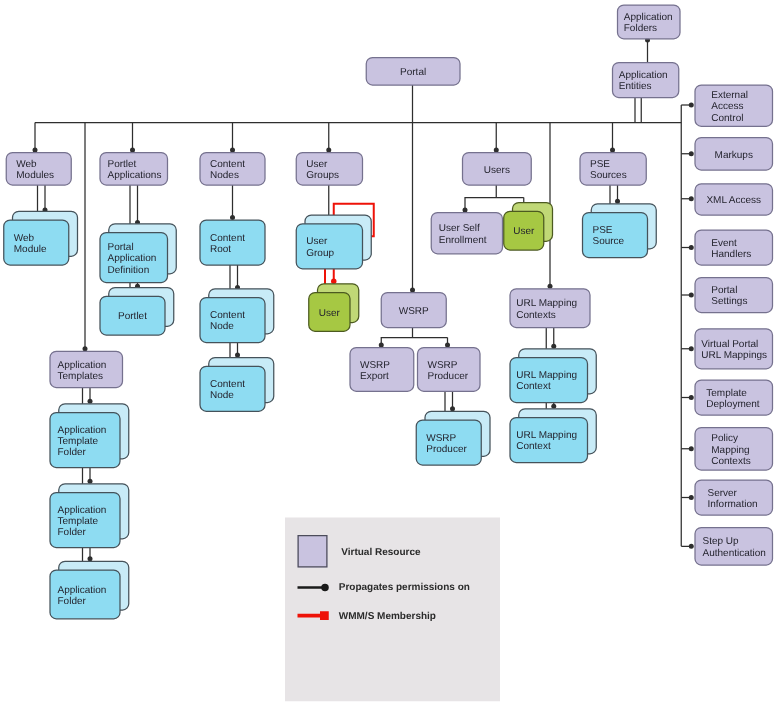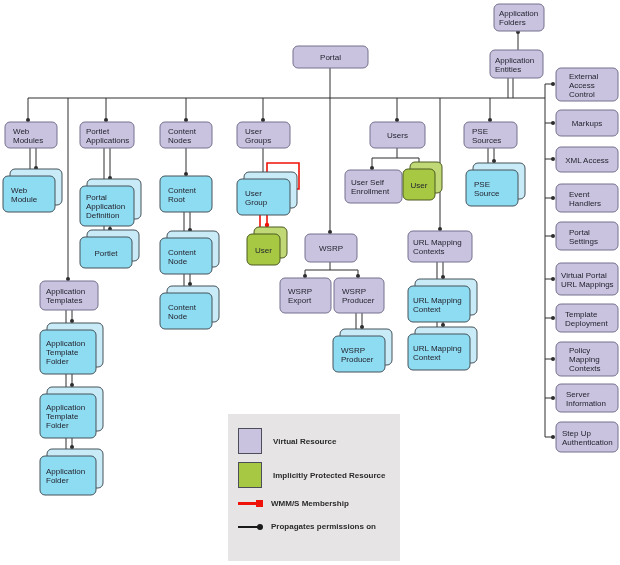--- a/index.html
+++ b/index.html
@@ -239,26 +239,22 @@
       <text x="566" y="0" font-size="8" font-family="&quot;Liberation Sans&quot;,sans-serif" fill="#24242e" text-anchor="start"><tspan x="566" y="396.5">Server</tspan><tspan x="566" y="405.5">Information</tspan></text>
       <rect x="556" y="422" width="62" height="30" rx="5" fill="#c9c3e0" stroke="#75718e" stroke-width="1"></rect>
       <text x="562" y="0" font-size="8" font-family="&quot;Liberation Sans&quot;,sans-serif" fill="#24242e" text-anchor="start"><tspan x="562" y="435.5">Step Up</tspan><tspan x="562" y="444.5">Authentication</tspan></text>
     </svg>
 
   <div id="legend">
     <div class="lg-row">
       <span class="swatch virtual"></span>
       <span class="lg-label">Virtual Resource</span>
     </div>
-    <div class="lg-row">
-      <span class="swatch implicit"></span>
-      <span class="lg-label">Implicitly Protected Resource</span>
+    <div class="lg-row arrow">
+      <span class="arrow-glyph black"></span>
+      <span class="lg-label">Propagates permissions on</span>
     </div>
     <div class="lg-row arrow">
       <span class="arrow-glyph red"></span>
       <span class="lg-label">WMM/S Membership</span>
     </div>
-    <div class="lg-row arrow">
-      <span class="arrow-glyph black"></span>
-      <span class="lg-label">Propagates permissions on</span>
-    </div>
   </div>
 </div>
 
 </body></html>

